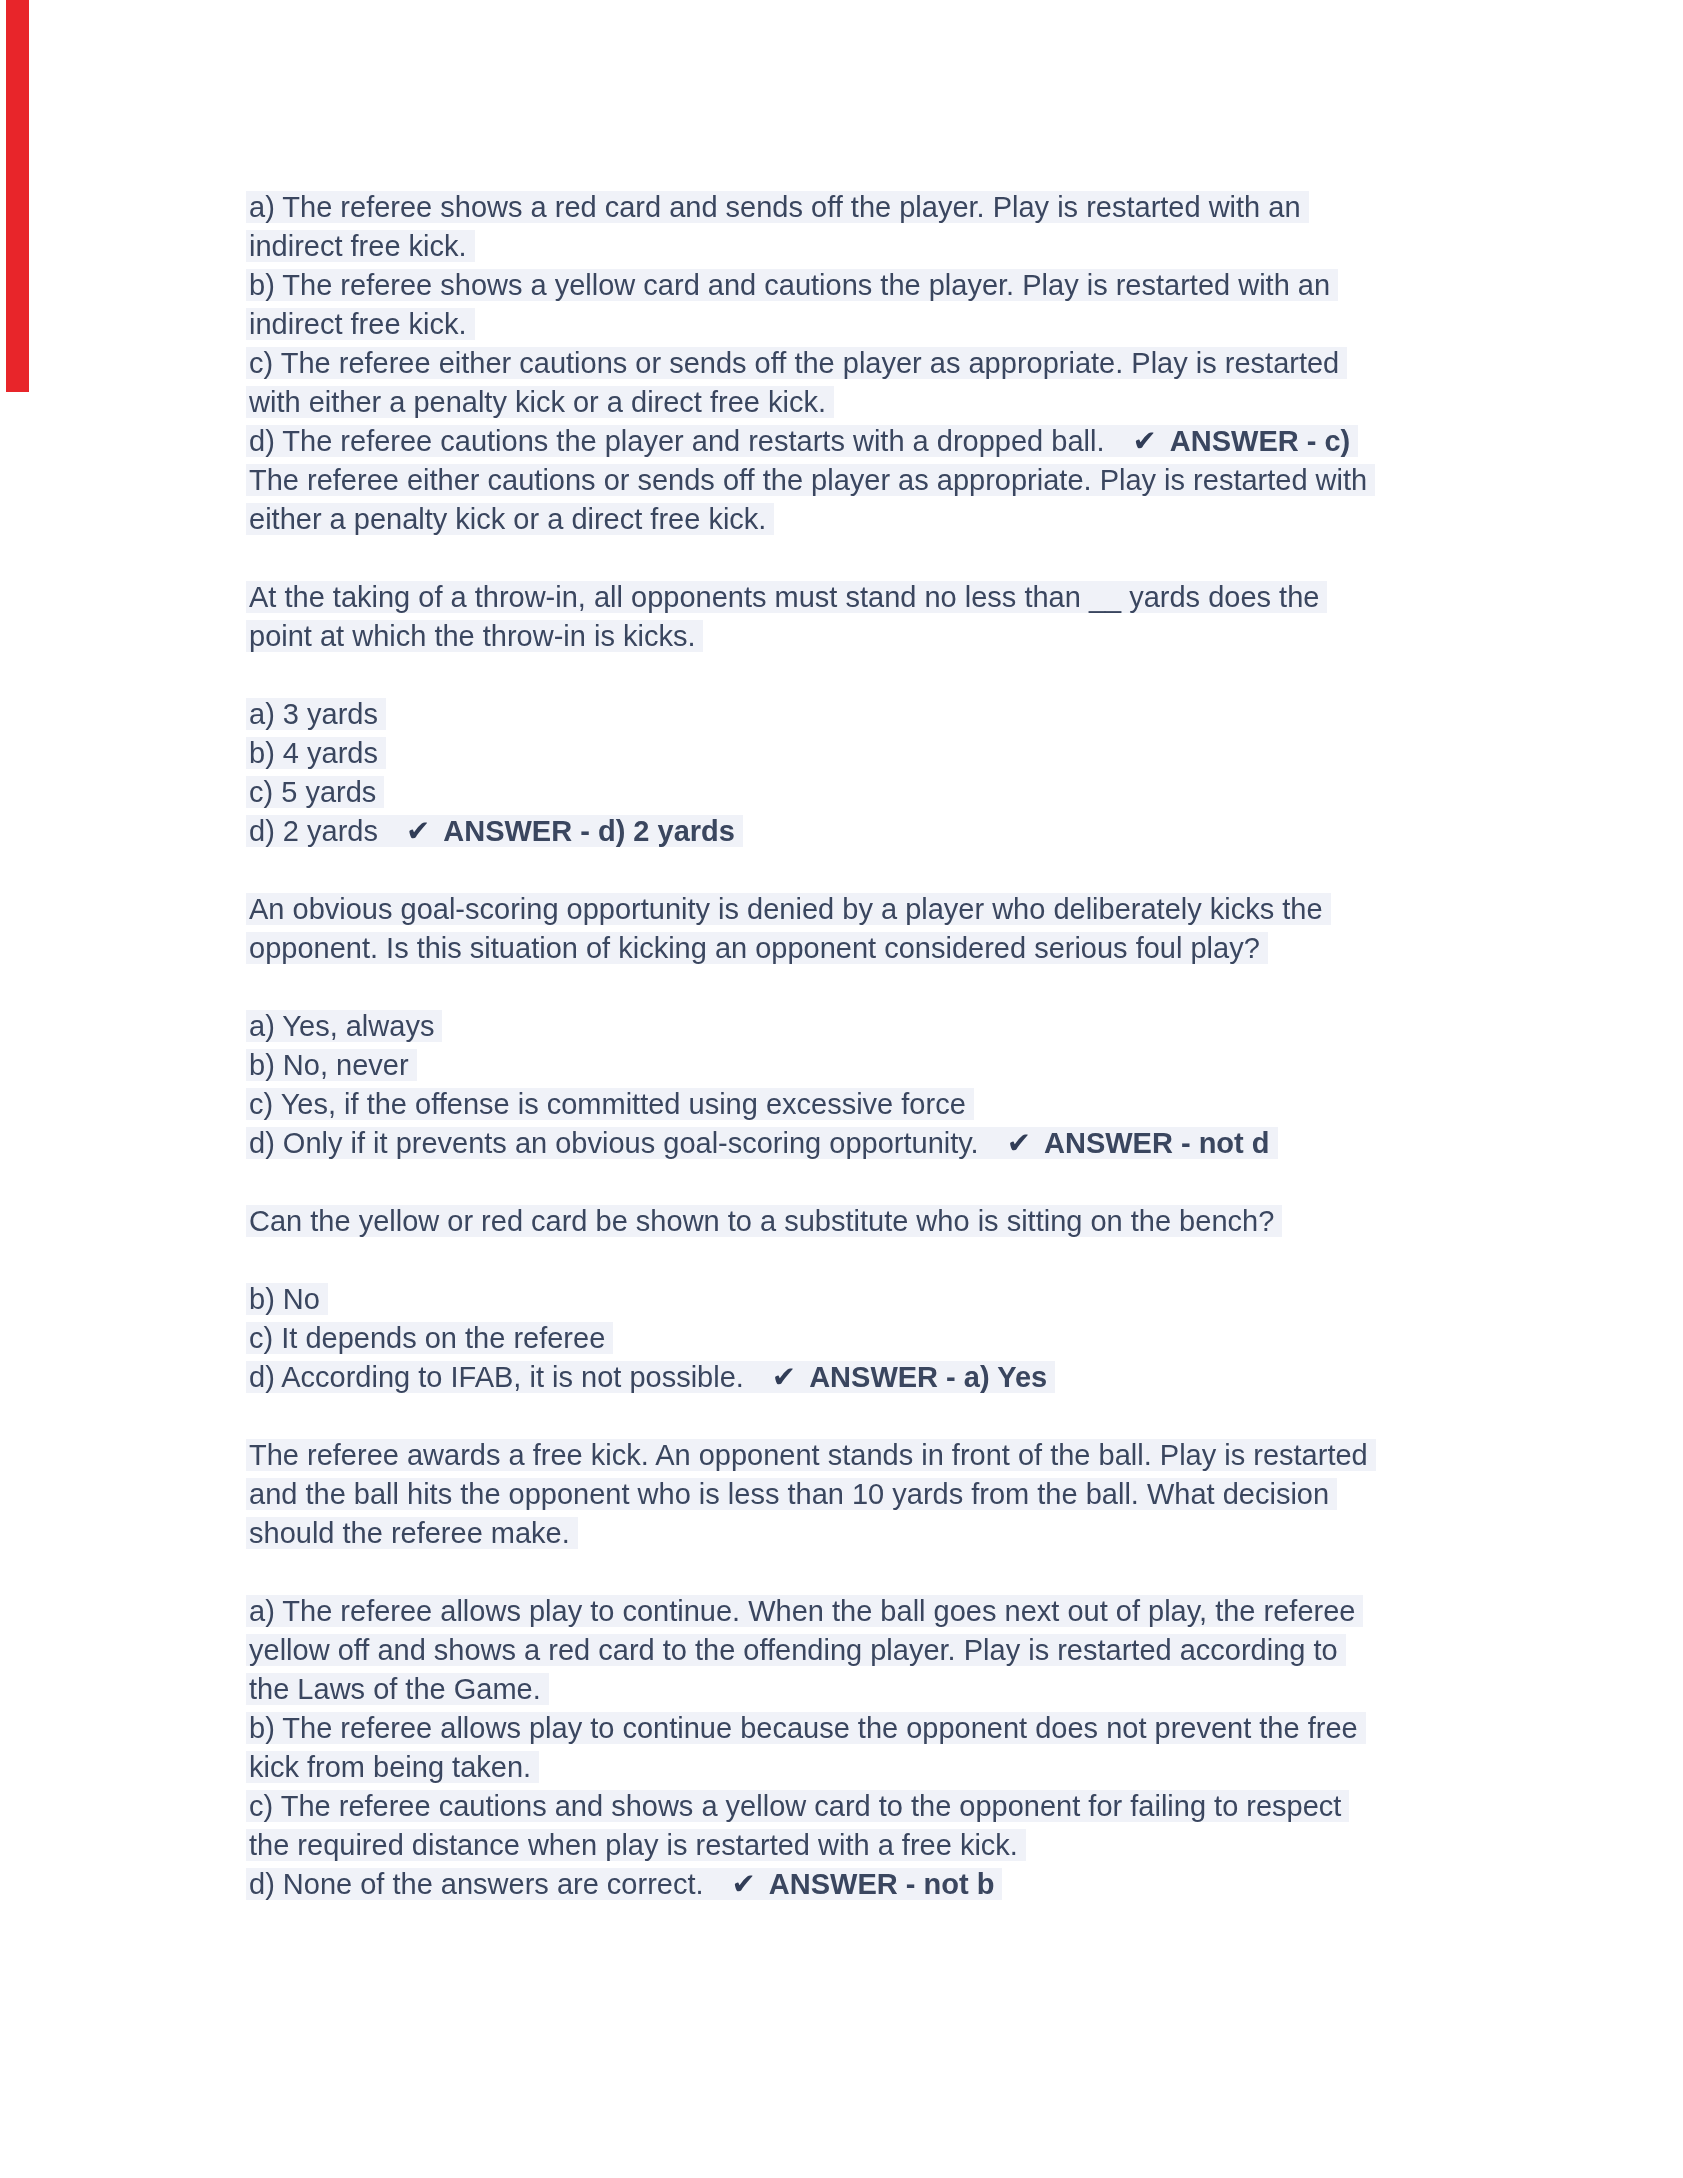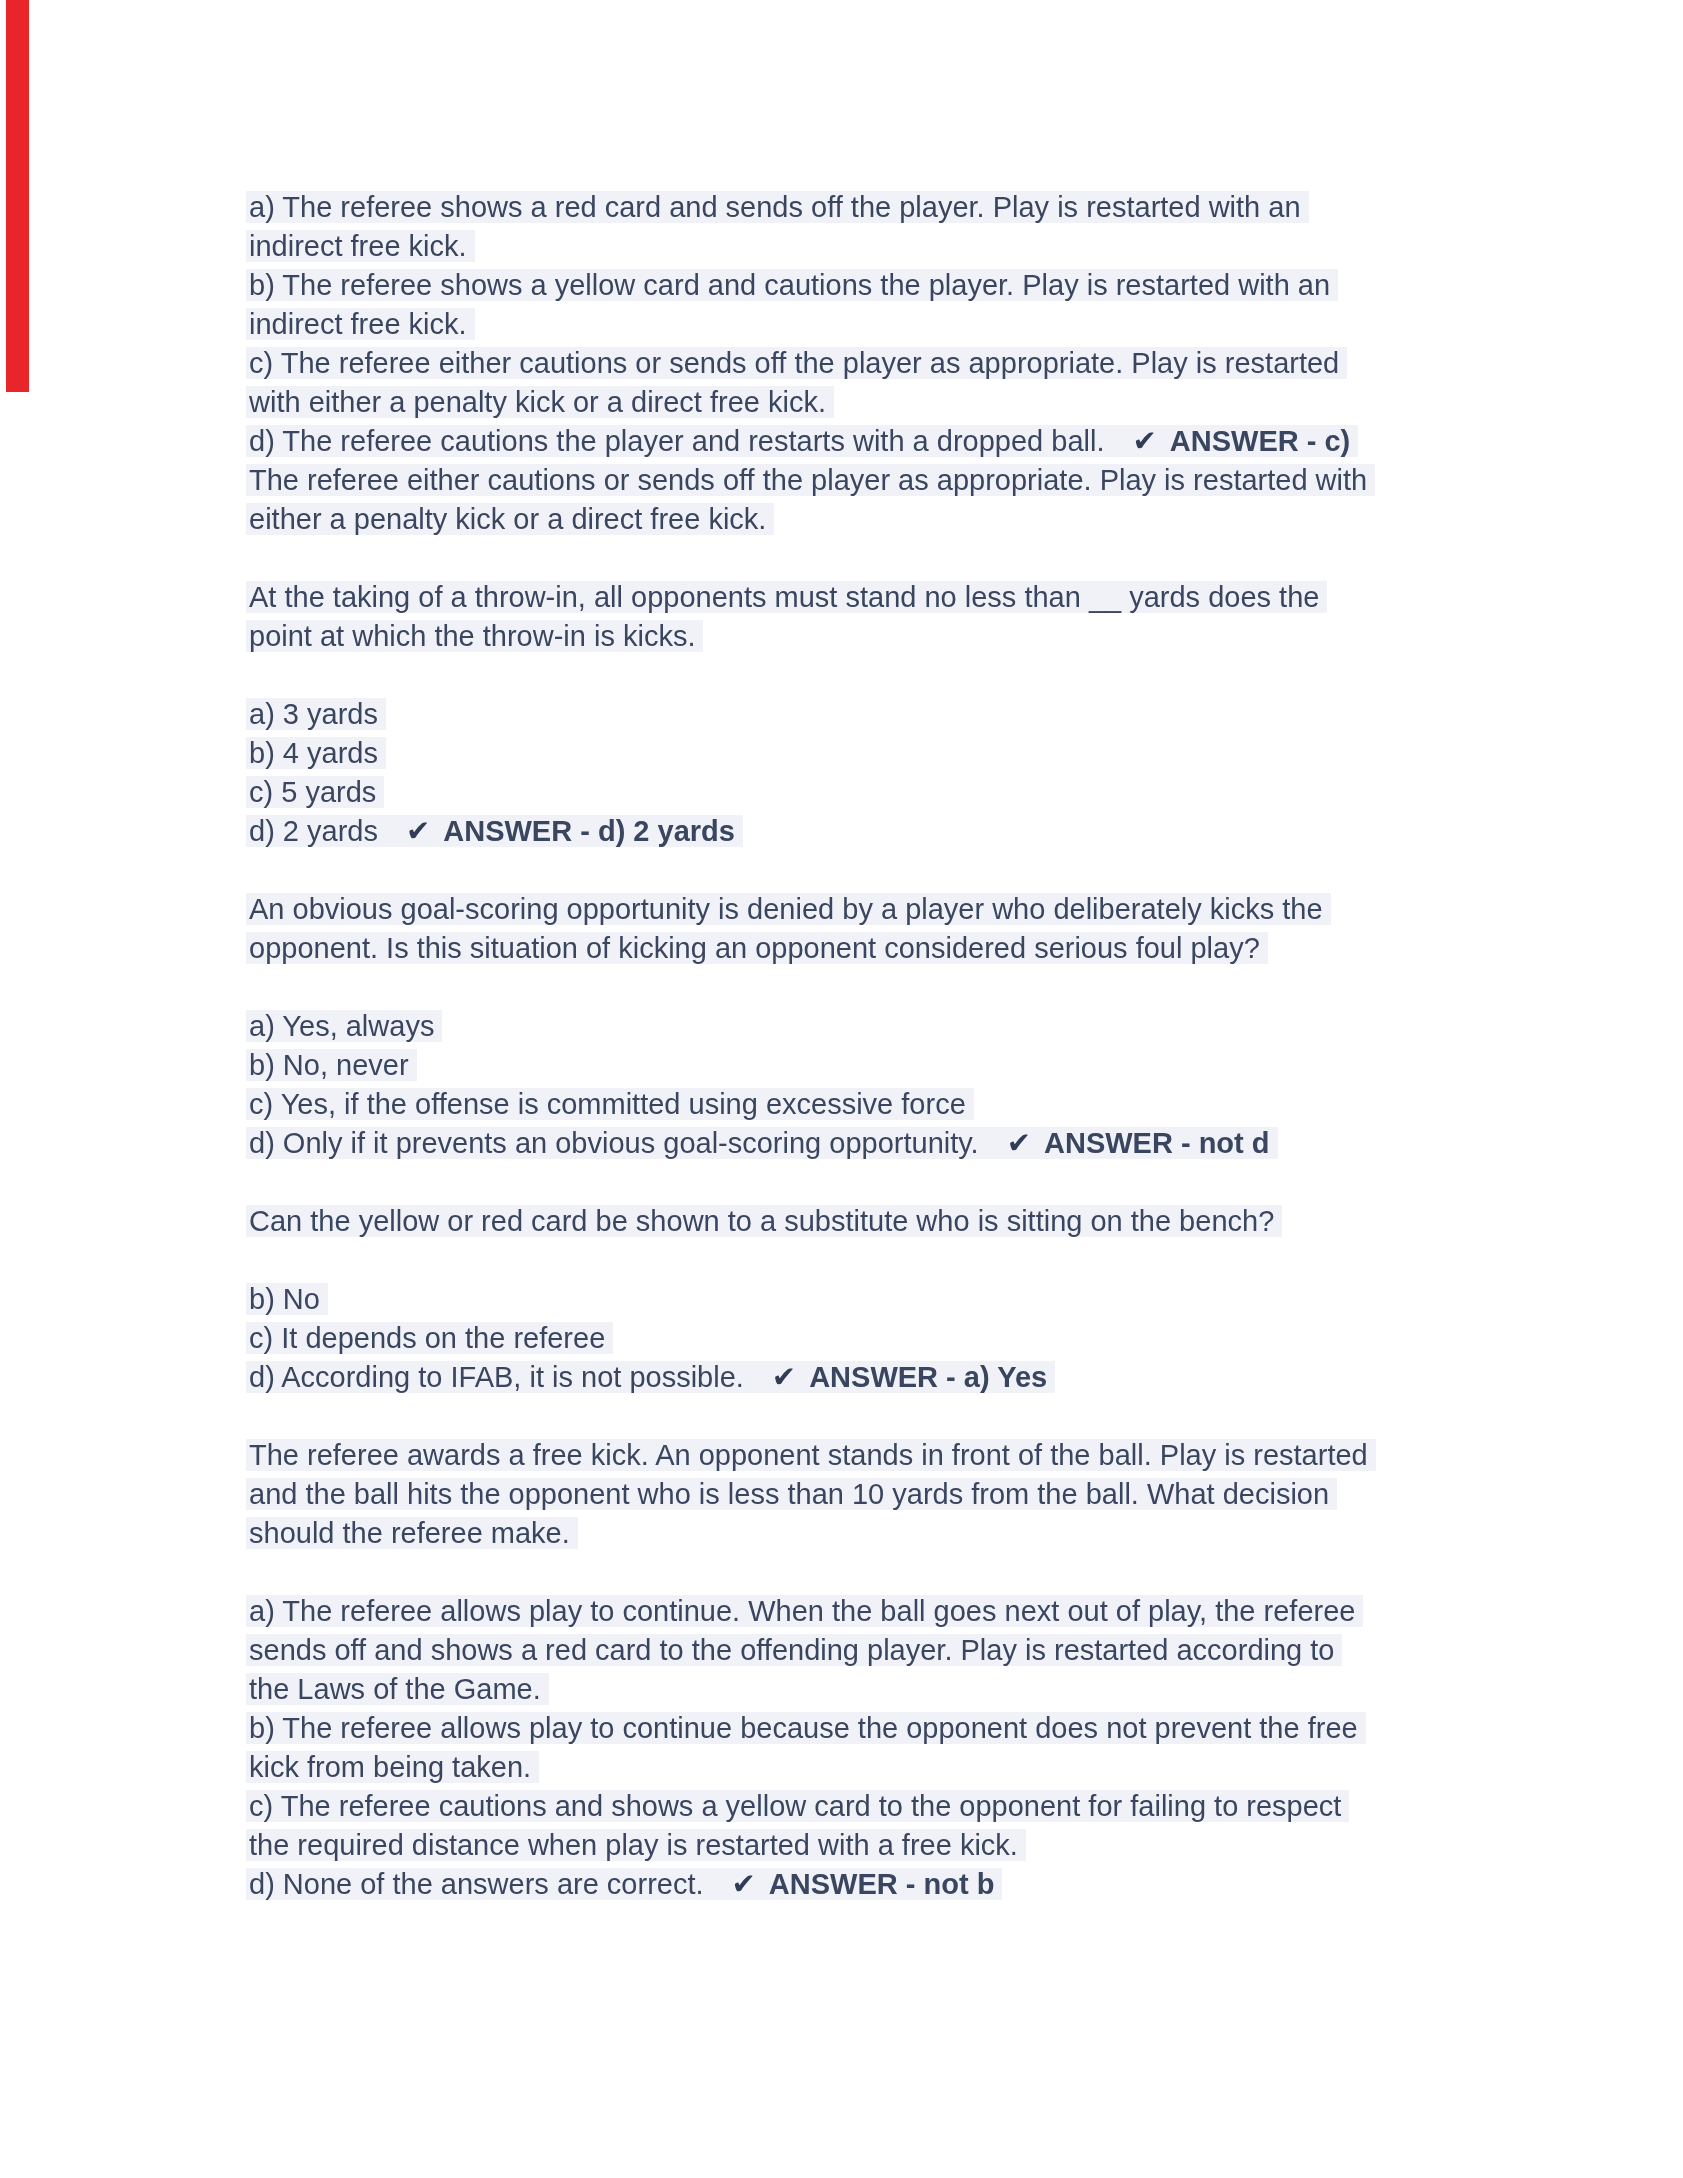--- a/index.html
+++ b/index.html
@@ -88,21 +88,21 @@
       <div class="line"></div>
       <div class="line"><span class="hl"><span>b) No</span></span></div>
       <div class="line"><span class="hl"><span>c) It depends on the referee</span></span></div>
       <div class="line"><span class="hl"><span>d) According to IFAB, it is not possible.</span><span class="check">✔</span><span class="answer">ANSWER - a) Yes</span></span></div>
       <div class="line"></div>
       <div class="line"><span class="hl"><span>The referee awards a free kick. An opponent stands in front of the ball. Play is restarted</span></span></div>
       <div class="line"><span class="hl"><span>and the ball hits the opponent who is less than 10 yards from the ball. What decision</span></span></div>
       <div class="line"><span class="hl"><span>should the referee make.</span></span></div>
       <div class="line"></div>
       <div class="line"><span class="hl"><span>a) The referee allows play to continue. When the ball goes next out of play, the referee</span></span></div>
-      <div class="line"><span class="hl"><span>sends off and shows a red card to the offending player. Play is restarted according to</span></span></div>
+      <div class="line"><span class="hl"><span>yellow off and shows a red card to the offending player. Play is restarted according to</span></span></div>
       <div class="line"><span class="hl"><span>the Laws of the Game.</span></span></div>
       <div class="line"><span class="hl"><span>b) The referee allows play to continue because the opponent does not prevent the free</span></span></div>
       <div class="line"><span class="hl"><span>kick from being taken.</span></span></div>
       <div class="line"><span class="hl"><span>c) The referee cautions and shows a yellow card to the opponent for failing to respect</span></span></div>
       <div class="line"><span class="hl"><span>the required distance when play is restarted with a free kick.</span></span></div>
       <div class="line"><span class="hl"><span>d) None of the answers are correct.</span><span class="check">✔</span><span class="answer">ANSWER - not b</span></span></div>
     </div>
 </div>
 
 

